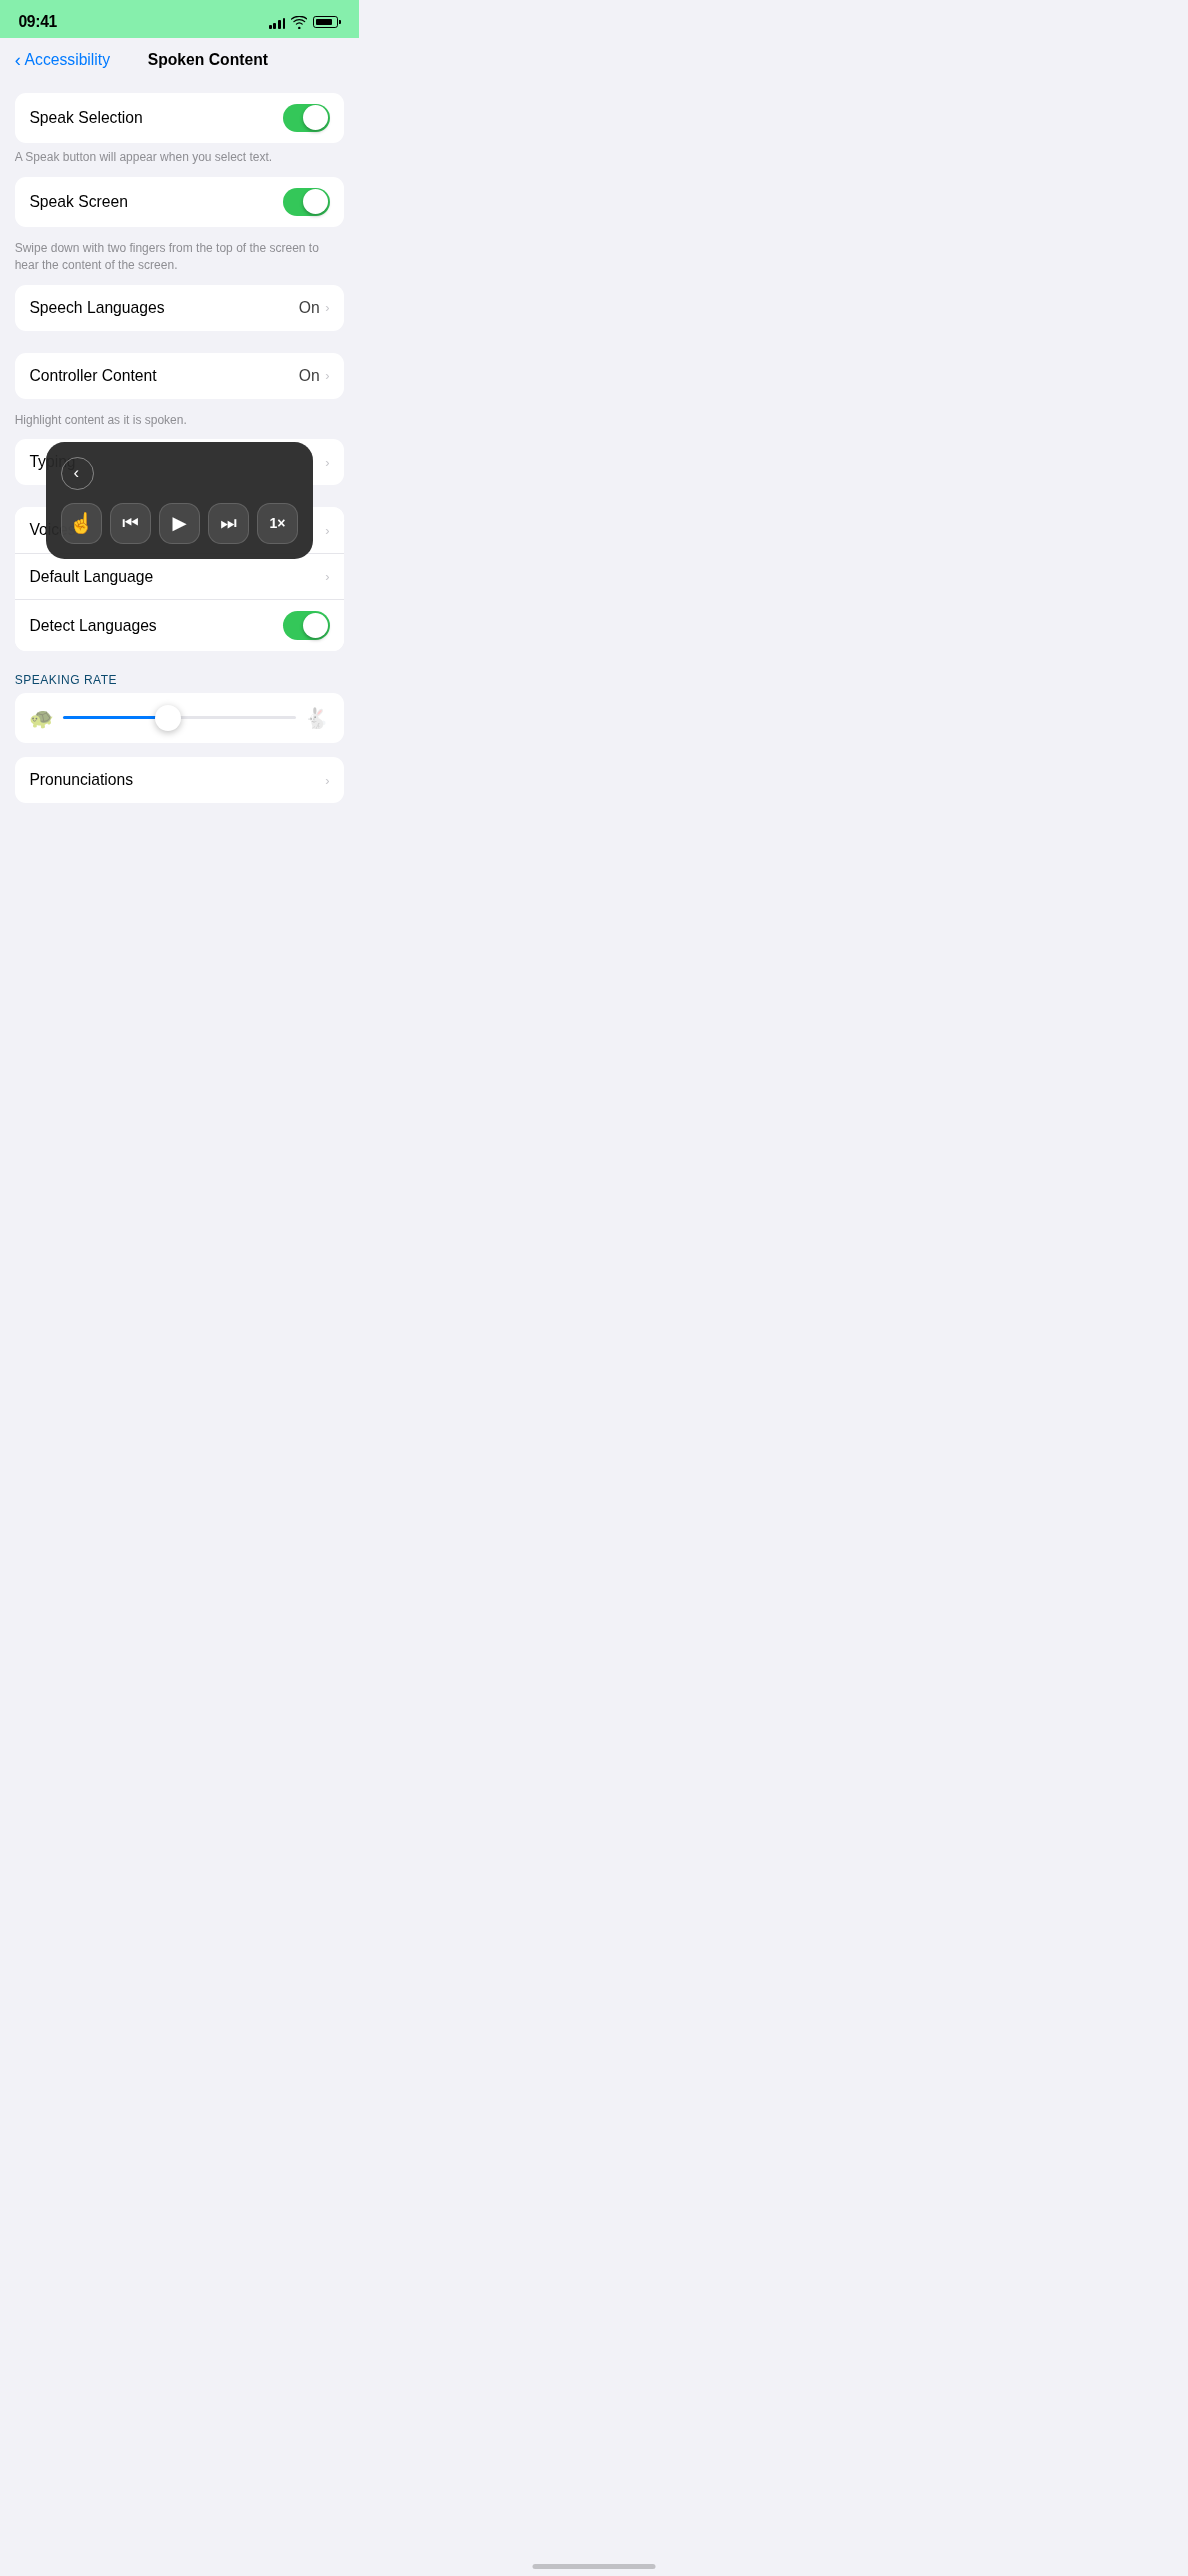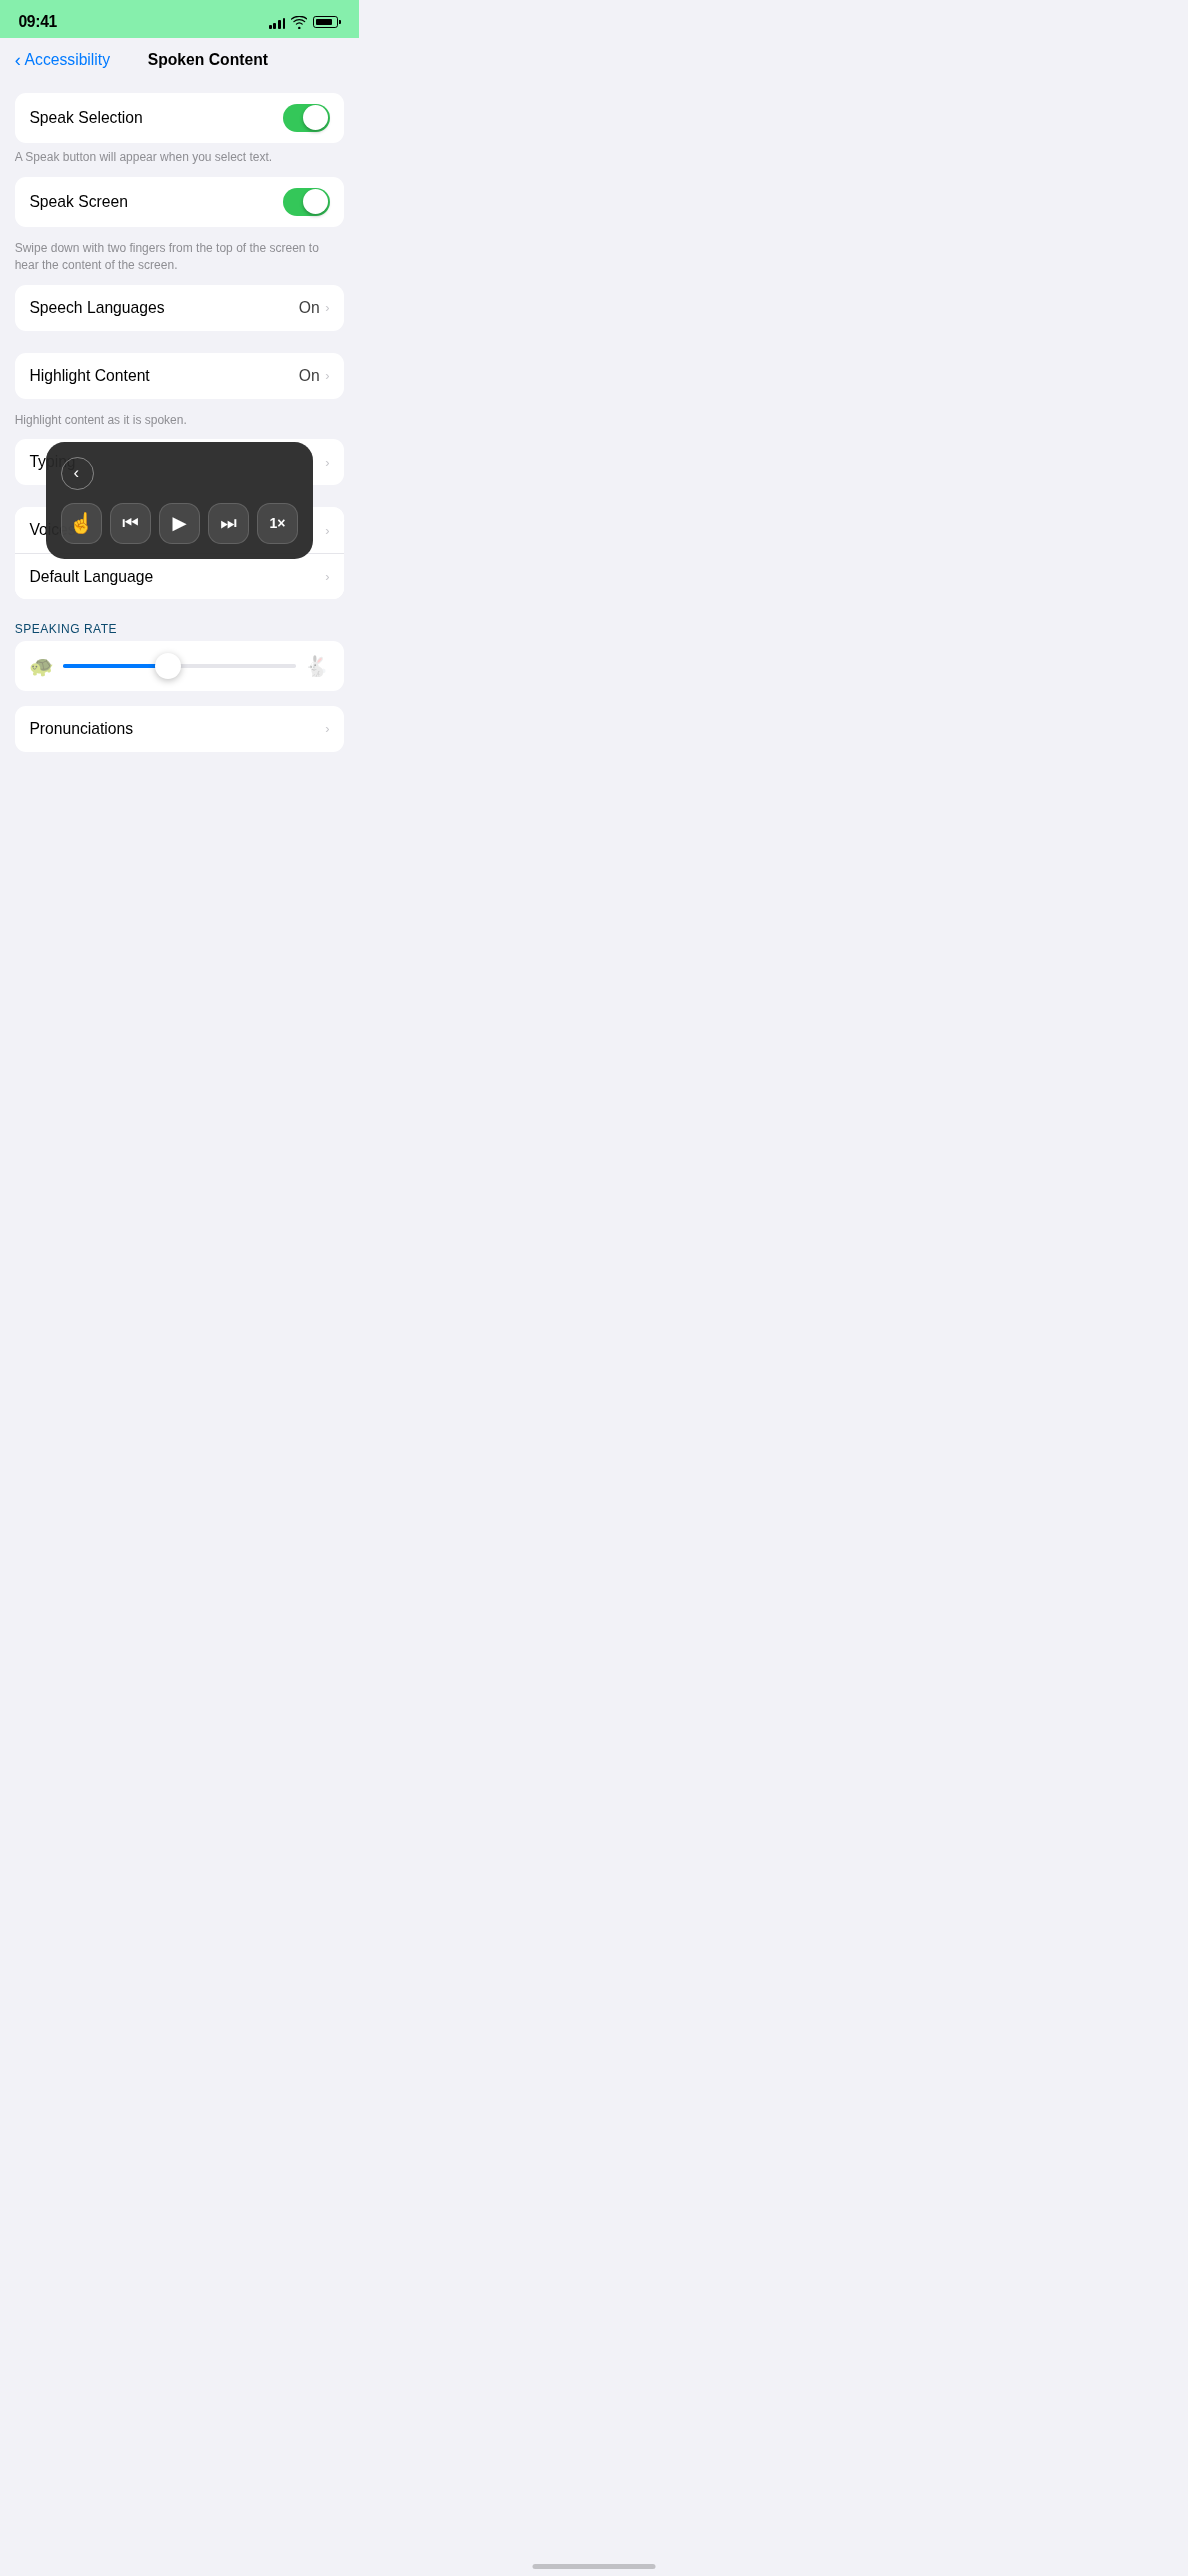--- a/index.html
+++ b/index.html
@@ -388,21 +388,21 @@
       </div>
     </div>
   </div>
 </div>
 
 <div class="section-gap"></div>
 
 <div class="section-group">
   <div class="settings-card">
     <div class="settings-row">
-      <span class="row-label">Highlight Content</span>
+      <span class="row-label">Controller Content</span>
       <div class="row-right">
         <span class="row-value">On</span>
         <span class="chevron-right">›</span>
       </div>
     </div>
   </div>
 </div>
 <div class="description-text">Highlight content as it is spoken.</div>
 
 <div class="section-group">
@@ -423,20 +423,26 @@
     <div class="settings-row">
       <span class="row-label">Voices</span>
       <div class="row-right">
         <span class="chevron-right">›</span>
       </div>
     </div>
     <div class="settings-row">
       <span class="row-label">Default Language</span>
       <div class="row-right">
         <span class="chevron-right">›</span>
+      </div>
+    </div>
+    <div class="settings-row">
+      <span class="row-label">Detect Languages</span>
+      <div class="toggle on">
+        <div class="toggle-knob"></div>
       </div>
     </div>
   </div>
 </div>
 
 <div class="section-label">SPEAKING RATE</div>
 <div class="slider-container">
   <span class="slider-turtle">🐢</span>
   <div class="slider-track">
     <div class="slider-fill"></div>

